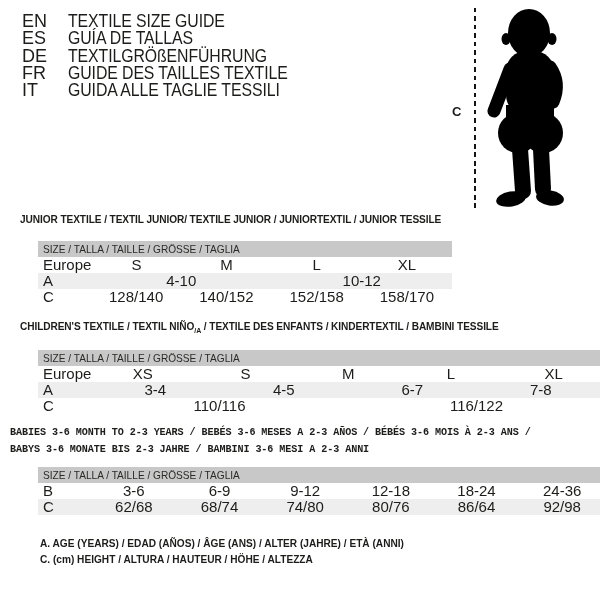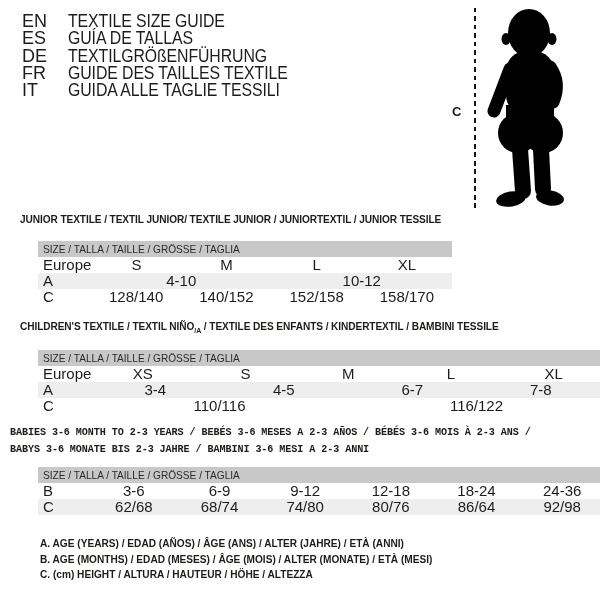--- a/index.html
+++ b/index.html
@@ -171,15 +171,14 @@
     <span class="cell">68/74</span>
     <span class="cell">74/80</span>
     <span class="cell">80/76</span>
     <span class="cell">86/64</span>
     <span class="cell">92/98</span>
   </div>
 </div>
 
 <div id="legend" class="abs">
   <div class="legend-line"><span class="cond">A. AGE (YEARS) / EDAD (AÑOS) / ÂGE (ANS) / ALTER (JAHRE) / ETÀ (ANNI)</span></div>
-  <div class="legend-line"><span class="cond">B. AGE (MONTHS) / EDAD (MESES) / ÂGE (MOIS) / ALTER (MONATE) / ETÀ (MESI)</span></div>
   <div class="legend-line"><span class="cond">C. (cm) HEIGHT / ALTURA / HAUTEUR / HÖHE / ALTEZZA</span></div>
 </div>
 
 </body></html>

